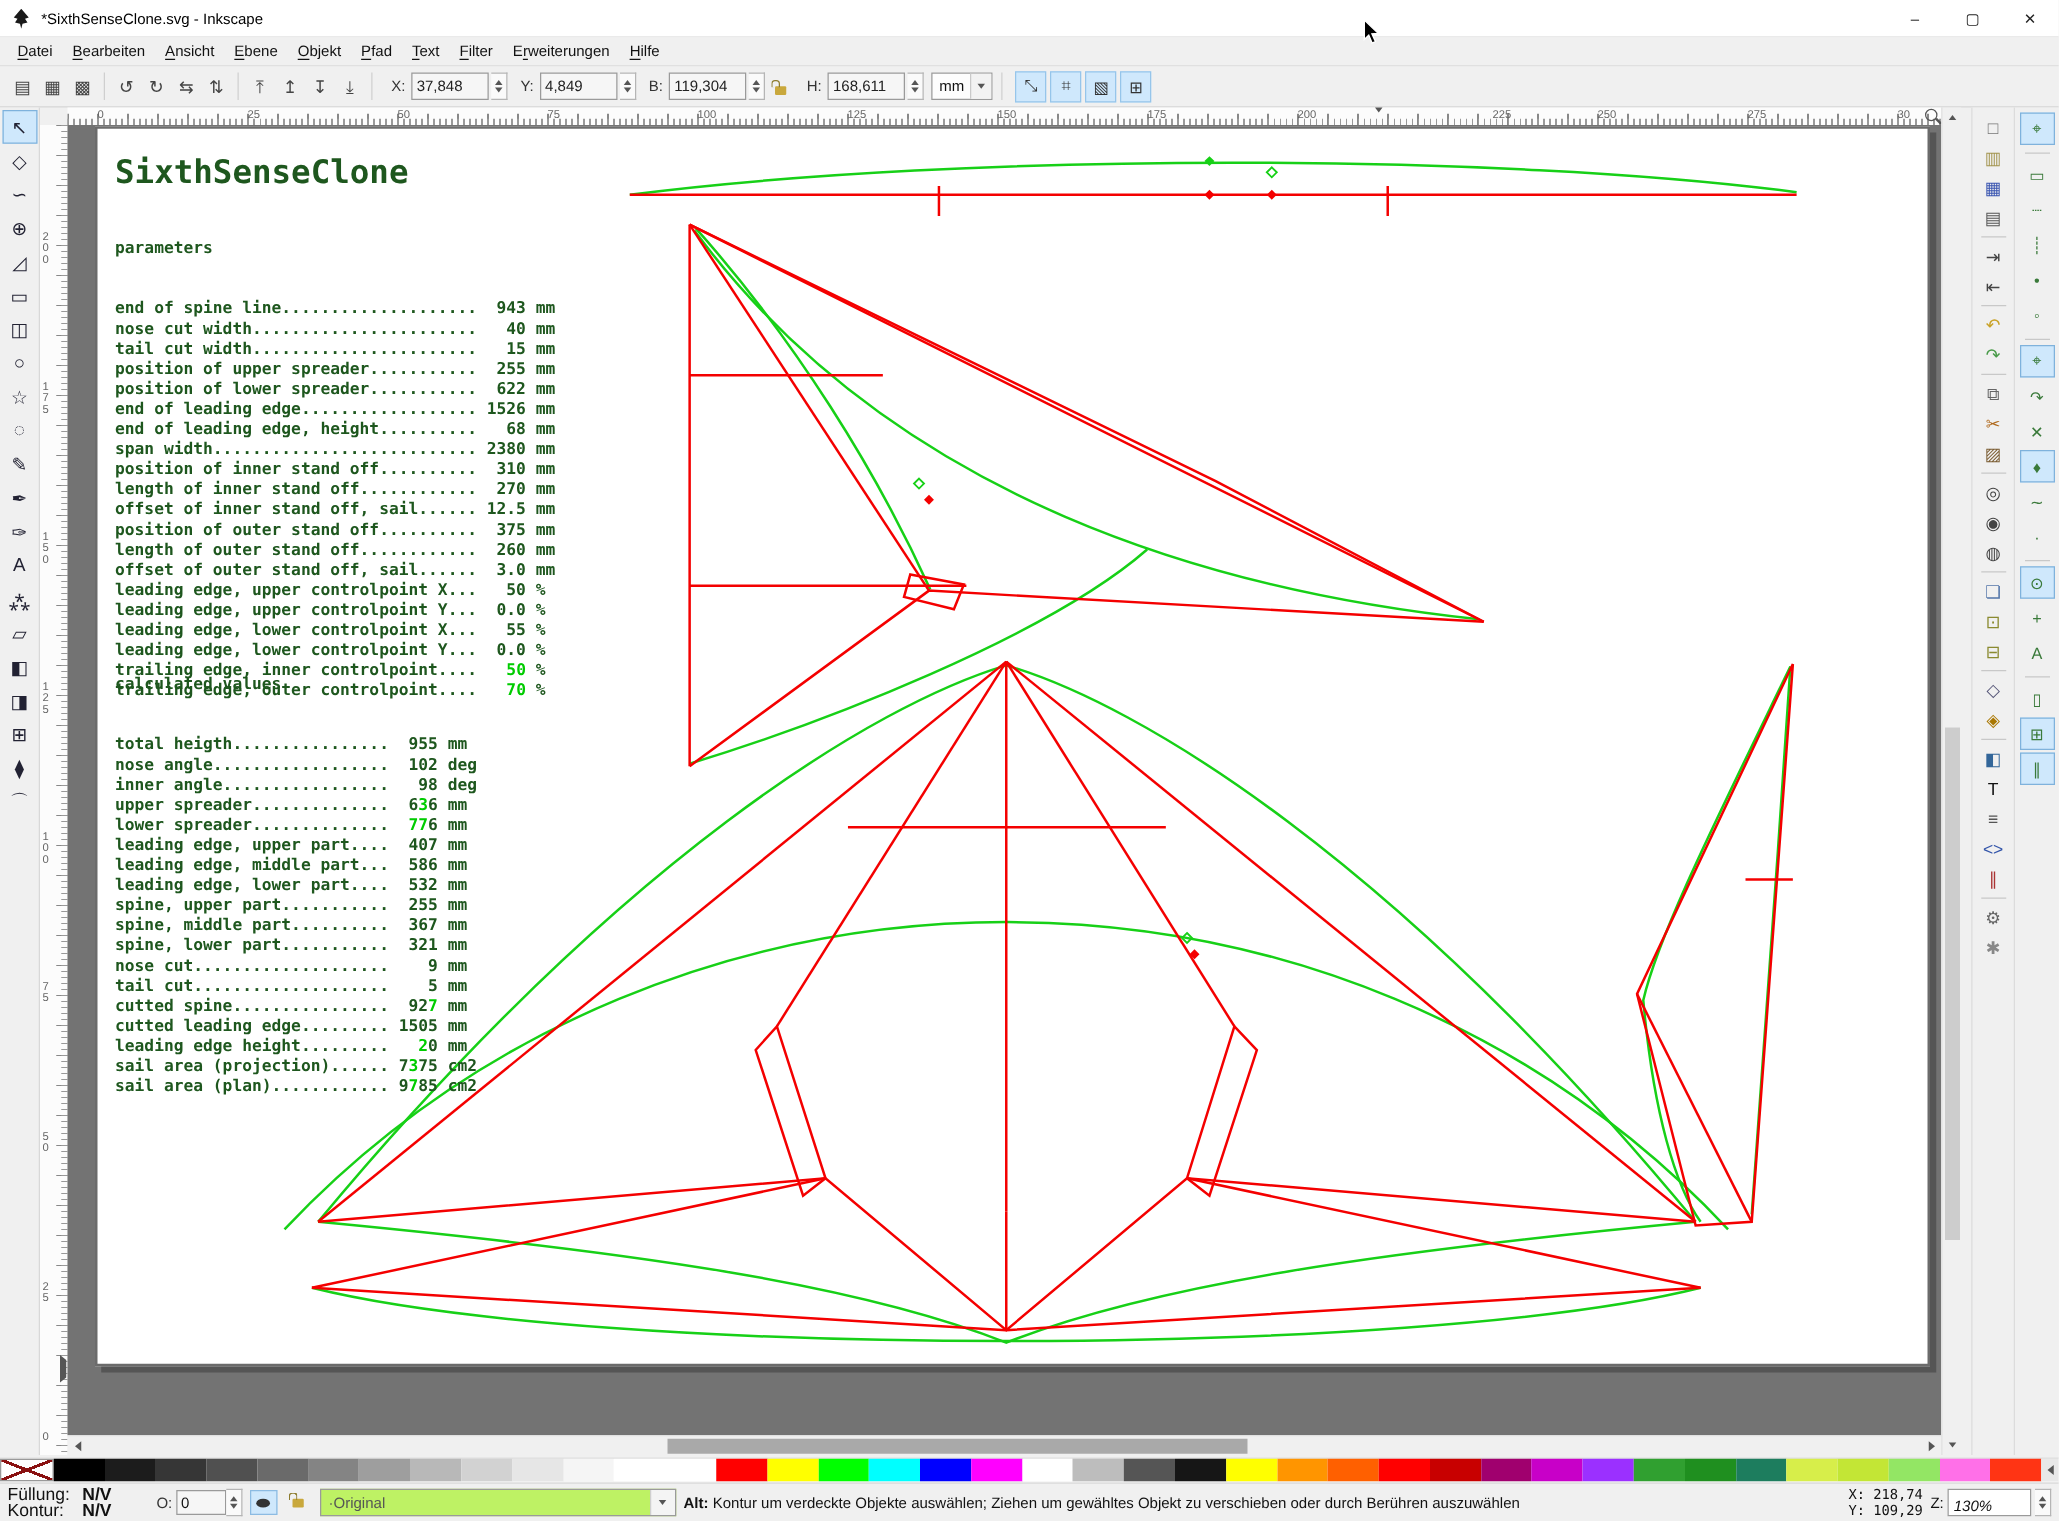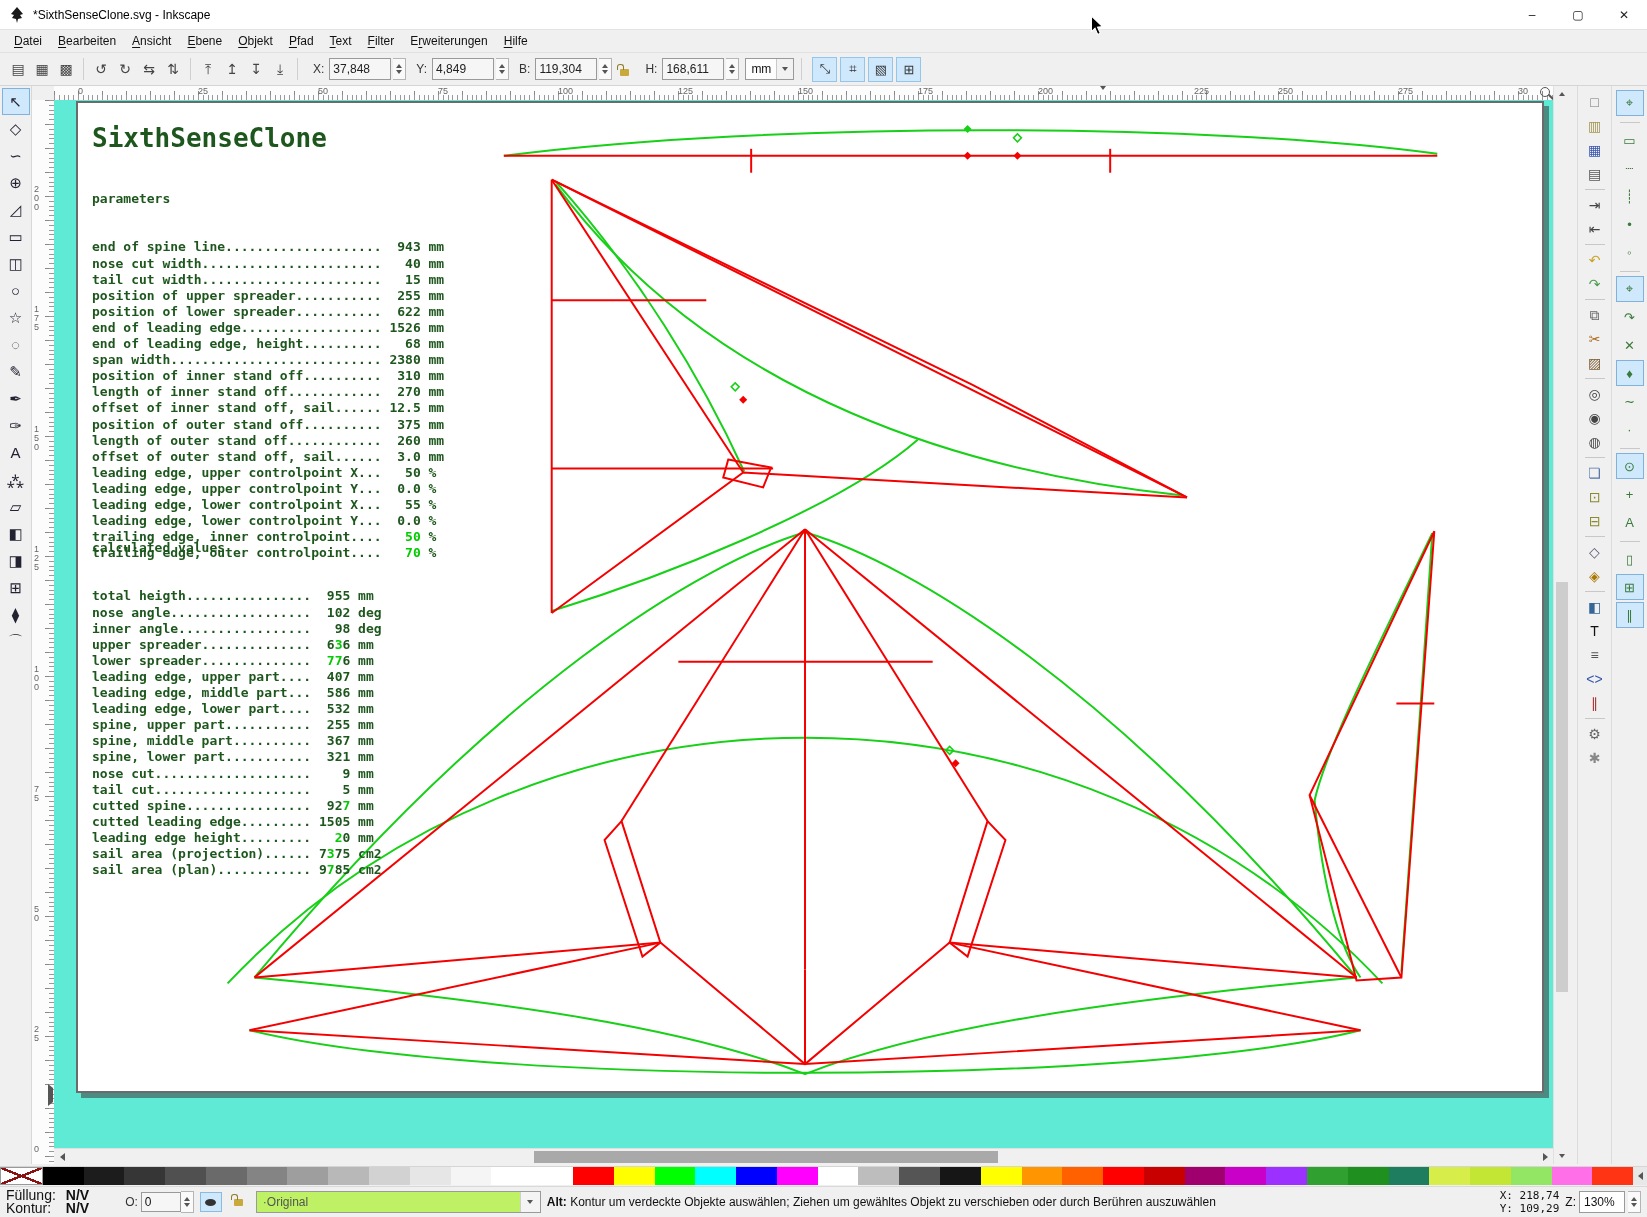--- a/index.html
+++ b/index.html
@@ -51,21 +51,21 @@
 
   #canvas-wrap { position:absolute; left:54px; top:0; width:1499px; height:100%; }
   #hruler { position:relative; height:14px; width:100%; background:#fcfcfc;
     background-image:repeating-linear-gradient(to right,#999 0 1px,transparent 1px 4.8px),repeating-linear-gradient(to right,#888 0 1px,transparent 1px 24px);
     background-size:100% 5px,100% 9px; background-position:0 100%,0 100%; background-repeat:no-repeat,no-repeat; }
   .hnum { position:absolute; top:0; font-size:9px; color:#666; }
   #hmarker { position:absolute; left:1046px; top:4px; }
   #ruler-zoom-icon { position:absolute; right:3px; top:1px; width:10px; height:10px; border:1.6px solid #555; border-radius:50%; }
   #ruler-zoom-icon::after { content:""; position:absolute; width:6px; height:1.6px; background:#555; transform:rotate(45deg); right:-5px; bottom:-2px; }
 
-  #canvas { position:absolute; left:0; top:14px; right:0; bottom:16px; background:#5eead4; overflow:hidden; }
+  #canvas { position:absolute; left:0; top:14px; right:0; bottom:16px; background:#737373; overflow:hidden; }
   #page { position:absolute; left:22px; top:1px; width:1468px; height:992px; background:#ffffff; border:2px solid #6b6b6b; box-shadow:5px 5px 0 rgba(60,60,60,.55); }
   #kite-svg { position:absolute; left:0; top:0; width:100%; height:100%; }
   .r { stroke:var(--line-red); fill:none; stroke-width:2; }
   .g { stroke:var(--line-green); fill:none; stroke-width:2; }
   .dr { fill:var(--line-red); }
   .dg { fill:var(--line-green); }
   .dgo { fill:none; stroke:var(--line-green); stroke-width:1.5; }
 
   #draw-title { position:absolute; left:14px; top:20px; font-family:"DejaVu Sans Mono",monospace; font-weight:bold; font-size:26px; color:var(--text-dark); letter-spacing:0px; }
   .textblock { position:absolute; left:14px; font-family:"DejaVu Sans Mono",monospace; font-weight:bold; font-size:13px; line-height:16.1px; color:var(--text-dark); white-space:pre; }
@@ -106,21 +106,21 @@
   #opacity-box { display:flex; align-items:center; margin-left:22px; }
   #opacity-field { width:40px; height:20px; background:#f6f6f6; border:1px solid #9a9a9a; padding:0 3px; display:flex; align-items:center; }
   .sb-btn { width:22px; height:20px; display:flex; align-items:center; justify-content:center; border:1px solid transparent; }
   .sb-btn.hl { background:#cfe8fc; border:1px solid #8cbbe2; }
   #layer-select { width:285px; height:22px; background:#bef264; border:1px solid #9a9a9a; display:flex; align-items:center; }
   #layer-select .lv { flex:1; padding:0 6px; color:#555; }
   #layer-select .chev { width:20px; height:100%; border-left:1px solid #cfcfcf; background:#f4f4f4; display:flex; align-items:center; justify-content:center; }
   #status-msg { flex:1; white-space:nowrap; overflow:hidden; color:#111; }
   #coords { font-family:"DejaVu Sans Mono",monospace; font-size:11px; line-height:13px; text-align:right; margin-left:auto; }
   #zoom-box { display:flex; align-items:center; gap:3px; }
-  #zoom-field { width:46px; height:22px; background:#fff; border:1px solid #9a9a9a; display:flex; align-items:center; padding:0 4px; }
+  #zoom-field { width:67px; height:22px; background:#fff; border:1px solid #9a9a9a; display:flex; align-items:flex-end; padding:0 4px;font-style:italic; }
   .eye-glyph { width:11px; height:7px; background:#333; border-radius:50%; }
 </style>
 </head>
 <body>
 
 <div id="titlebar">
   <svg id="app-icon" viewBox="0 0 16 16">
       <path d="M8 0 L14 7 L11 8 L13 11 L9 12 L8 16 L7 12 L3 11 L5 8 L2 7 Z" fill="#1a1a1a"></path>
     </svg>
   <span id="title-text">*SixthSenseClone.svg - Inkscape</span>

